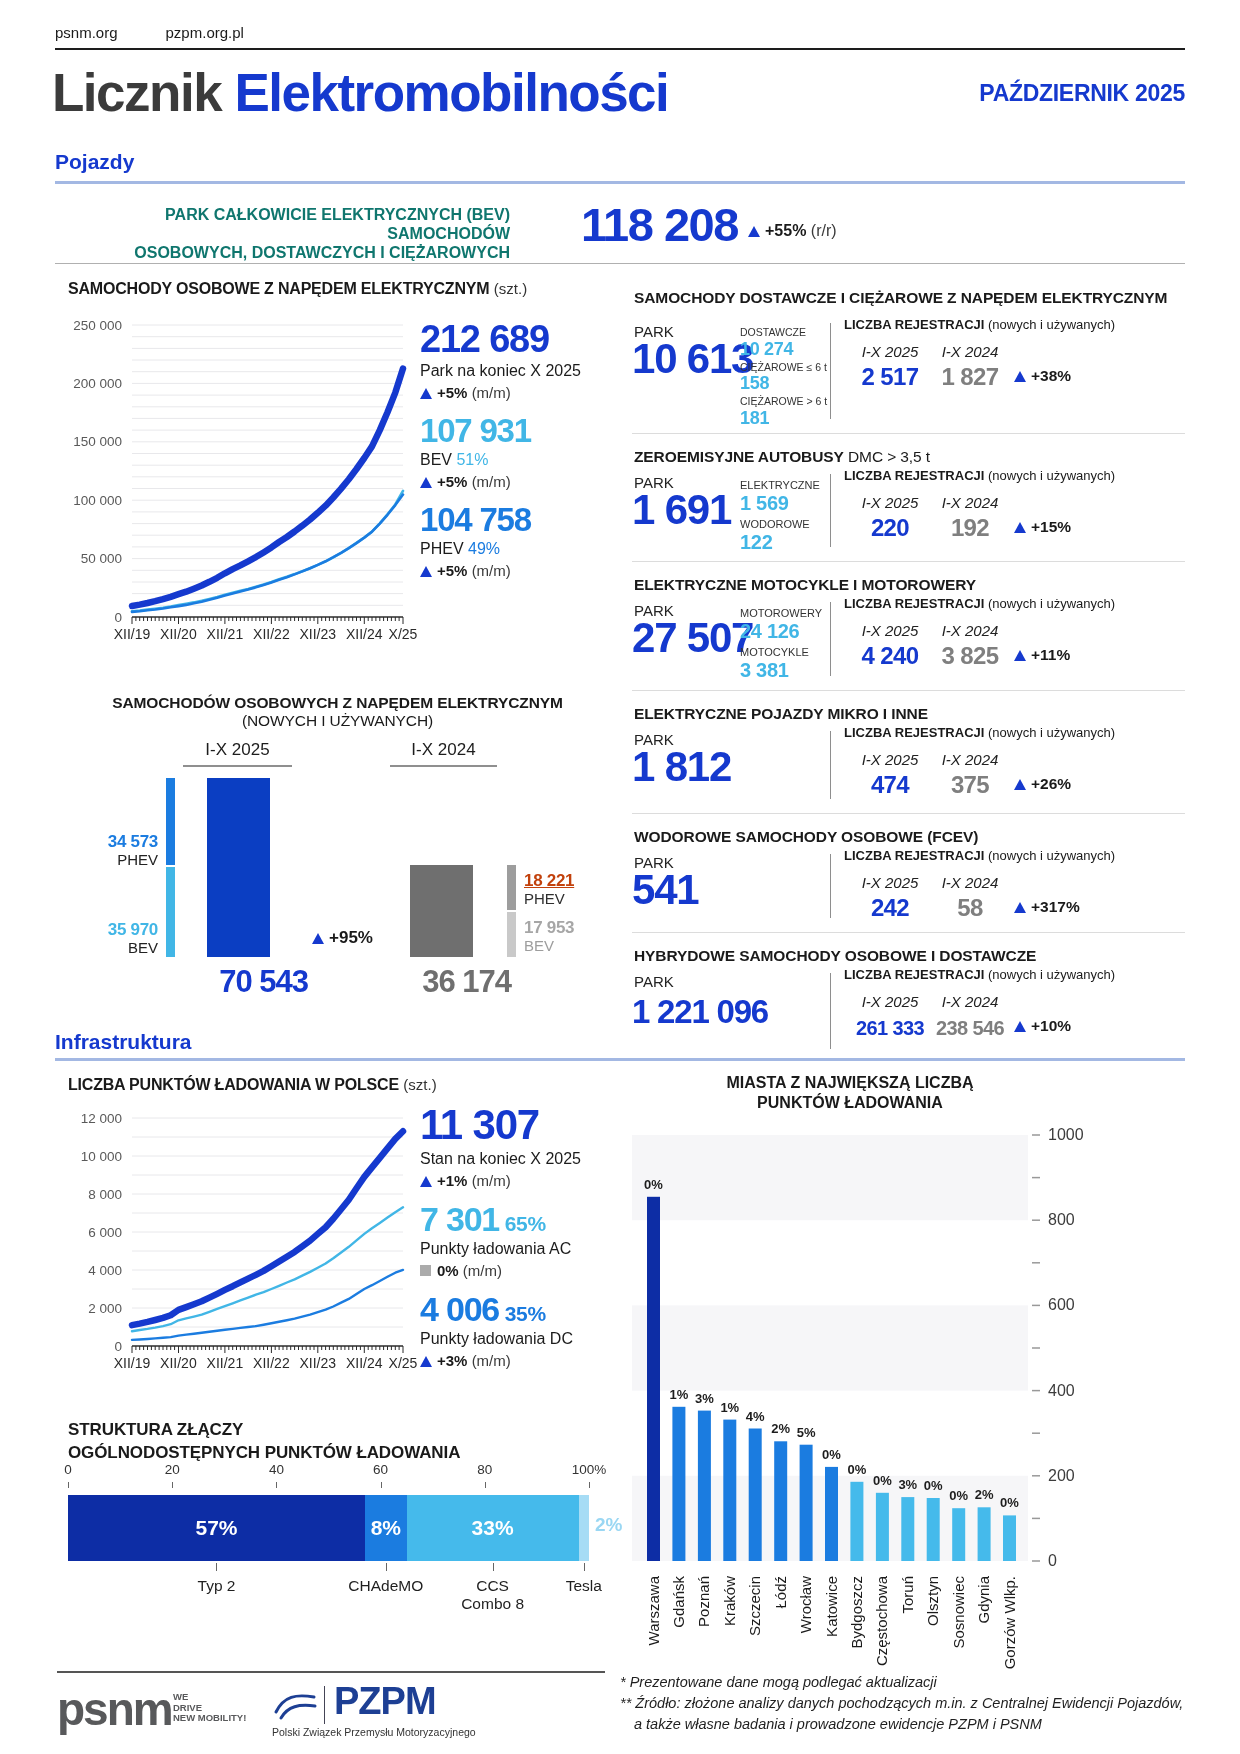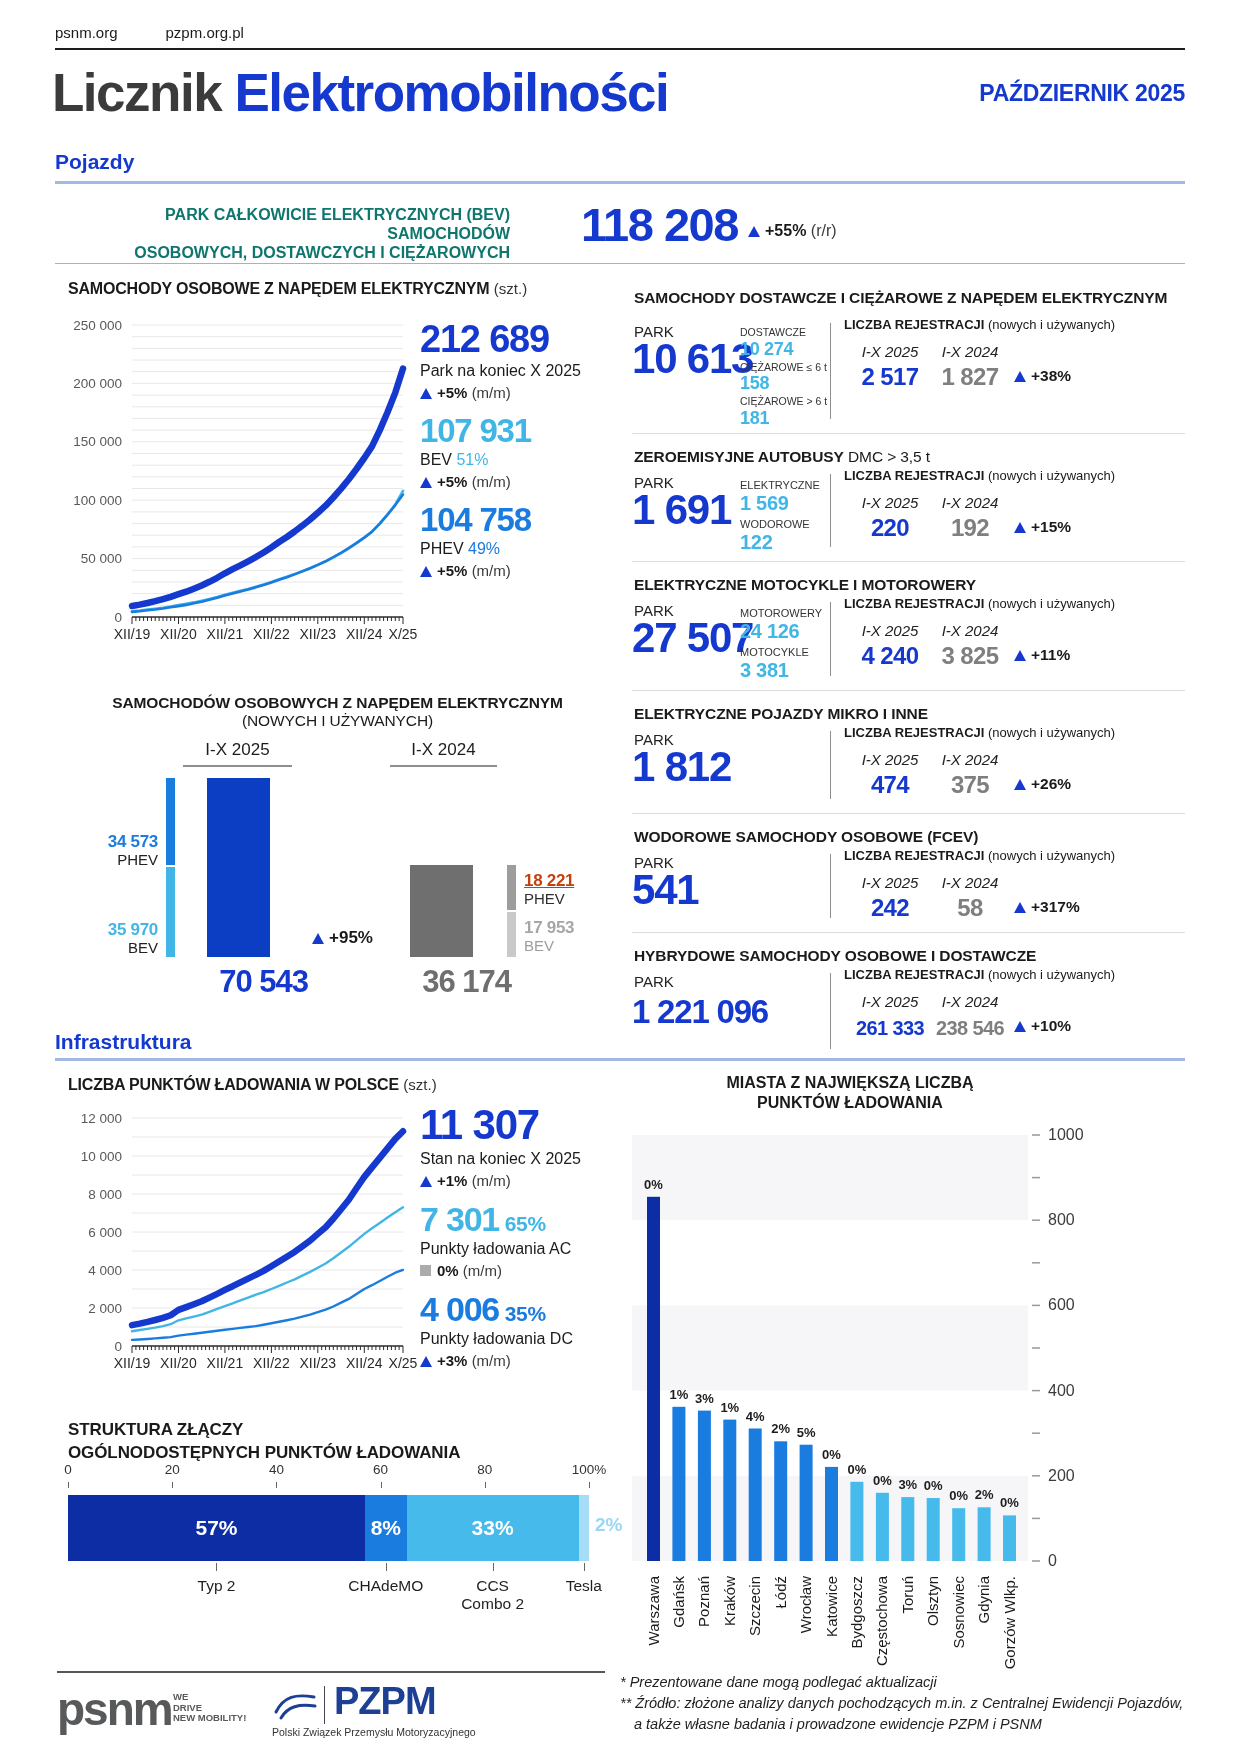--- a/index.html
+++ b/index.html
@@ -560,21 +560,21 @@
       <div class="cn-tick" style="left: 312.6px;"></div>
       <span class="cn-axlbl" style="left: 416.8px;">80</span>
       <div class="cn-tick" style="left: 416.8px;"></div>
       <span class="cn-axlbl" style="left: 521px;">100%</span>
       <div class="cn-tick" style="left: 521px;"></div>
       <div class="cn-btick" style="left: 148.485px;"></div>
       <div class="cn-blbl" style="left: 148.485px; width: 110px;">Typ 2</div>
       <div class="cn-btick" style="left: 317.81px;"></div>
       <div class="cn-blbl" style="left: 317.81px; width: 110px;">CHAdeMO</div>
       <div class="cn-btick" style="left: 424.615px;"></div>
-      <div class="cn-blbl" style="left: 424.615px; width: 80px;">CCS Combo 2</div>
+      <div class="cn-blbl" style="left: 424.615px; width: 80px;">CCS Combo 8</div>
       <div class="cn-btick" style="left: 515.79px;"></div>
       <div class="cn-blbl" style="left: 515.79px; width: 110px;">Tesla</div>
     </div>
 
   <div id="ct-title1">MIASTA Z NAJWIĘKSZĄ LICZBĄ</div>
   <div id="ct-title2">PUNKTÓW ŁADOWANIA</div>
   <svg id="cities" style="left:620px;top:1120px" width="565" height="600" viewBox="0 0 565 600">
       <rect x="12" y="15.0" width="396" height="85.2" fill="#f6f6f8"></rect>
       <rect x="12" y="185.4" width="396" height="85.2" fill="#f6f6f8"></rect>
       <rect x="12" y="355.8" width="396" height="85.2" fill="#f6f6f8"></rect>

